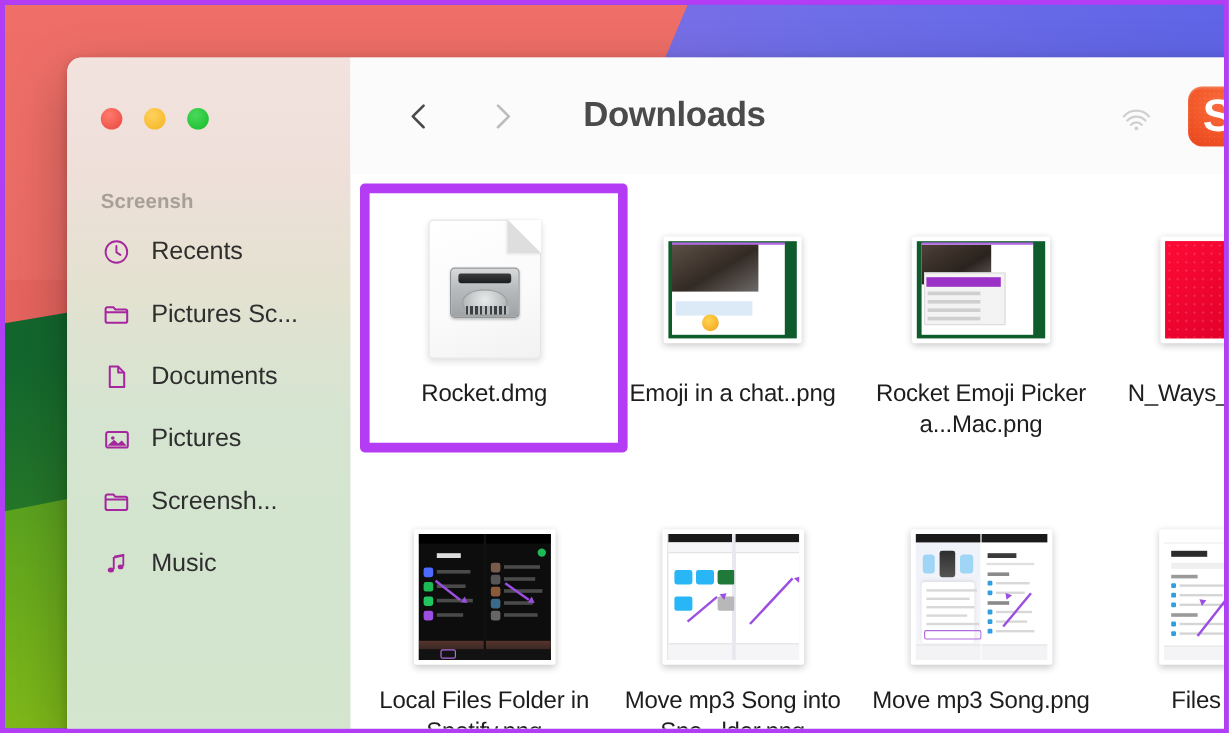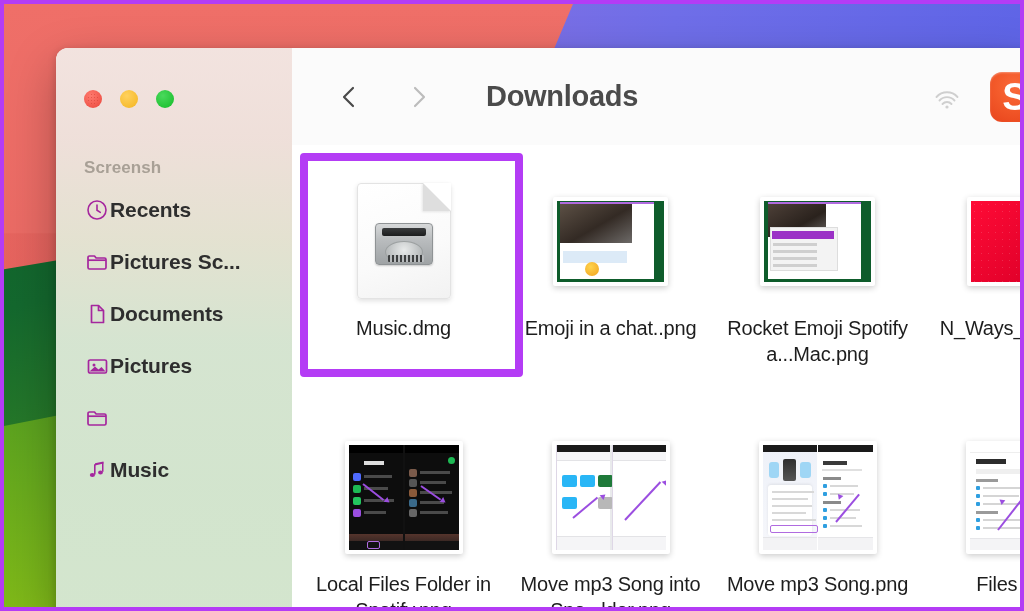--- a/index.html
+++ b/index.html
@@ -97,25 +97,24 @@
     margin: 50px 0 6px 28px;
     font-size: 17px;
     font-weight: 700;
     color: #a8a096;
     letter-spacing: .1px;
   }
 
   .side-item {
     display: flex;
     align-items: center;
-    gap: 0;
+    gap: 16px;
     height: 52px;
     padding-left: 28px;
     cursor: default;
-    font-weight: bold;
   }
   .side-icon {
     width: 26px; height: 26px;
     flex: 0 0 26px;
     display: flex; align-items: center; justify-content: center;
     color: #a5269e;
   }
   .side-icon svg { display: block; }
   .side-label {
     font-size: 21px;
@@ -444,20 +443,21 @@
         <span class="side-label">Pictures</span>
       </div>
 
       <div class="side-item">
         <span class="side-icon">
           <svg width="25" height="25" viewBox="0 0 25 25" fill="none" stroke="currentColor" stroke-width="1.7">
             <path d="M3 7.5a1.5 1.5 0 0 1 1.5-1.5h5l1.6 2h8.4A1.5 1.5 0 0 1 21 9.5v8A1.5 1.5 0 0 1 19.5 19h-15A1.5 1.5 0 0 1 3 17.5z" stroke-linejoin="round"></path>
             <path d="M3 10.2h18"></path>
           </svg>
         </span>
+        <span class="side-label">Screensh...</span>
       </div>
 
       <div class="side-item">
         <span class="side-icon">
           <svg width="24" height="24" viewBox="0 0 24 24" fill="currentColor">
             <path d="M10 5.2 18.5 3.4v2.2L10 7.4z"></path>
             <path d="M9 6.2h1.6v10.2H9z"></path>
             <path d="M17 4.2h1.5v9.5H17z"></path>
             <ellipse cx="7.4" cy="17" rx="2.6" ry="2.1"></ellipse>
             <ellipse cx="15.5" cy="14.4" rx="2.4" ry="2"></ellipse>
@@ -502,21 +502,21 @@
         <div class="file-cell selected">
           <div class="thumb-wrap">
             <div class="dmg-icon">
               <div class="hdd">
                 <div class="slot"></div>
                   <div class="platter"></div>
                   <div class="vents"></div>
               </div>
             </div>
           </div>
-          <div class="file-label">Music.dmg</div>
+          <div class="file-label">Rocket.dmg</div>
         </div>
 
         <div class="file-cell">
           <div class="thumb-wrap">
             <div class="photo landscape t-emoji">
               <div class="inner">
                 <div class="doc"></div>
                 <div class="photo-area"></div>
                 <div class="bubble"></div>
                 <div class="emo"></div>
@@ -536,21 +536,21 @@
                 <div class="menu"></div>
                 <div class="hl"></div>
                 <div class="row" style="top:42px"></div>
                 <div class="row" style="top:49px"></div>
                 <div class="row" style="top:56px"></div>
                 <div class="row" style="top:63px"></div>
                 <div class="purpline"></div>
               </div>
             </div>
           </div>
-          <div class="file-label">Rocket Emoji Spotify a...Mac.png</div>
+          <div class="file-label">Rocket Emoji Picker a...Mac.png</div>
         </div>
 
         <div class="file-cell">
           <div class="thumb-wrap">
             <div class="photo landscape t-lock">
               <div class="inner">
                 <div class="left"></div>
 
               </div>
             </div>

